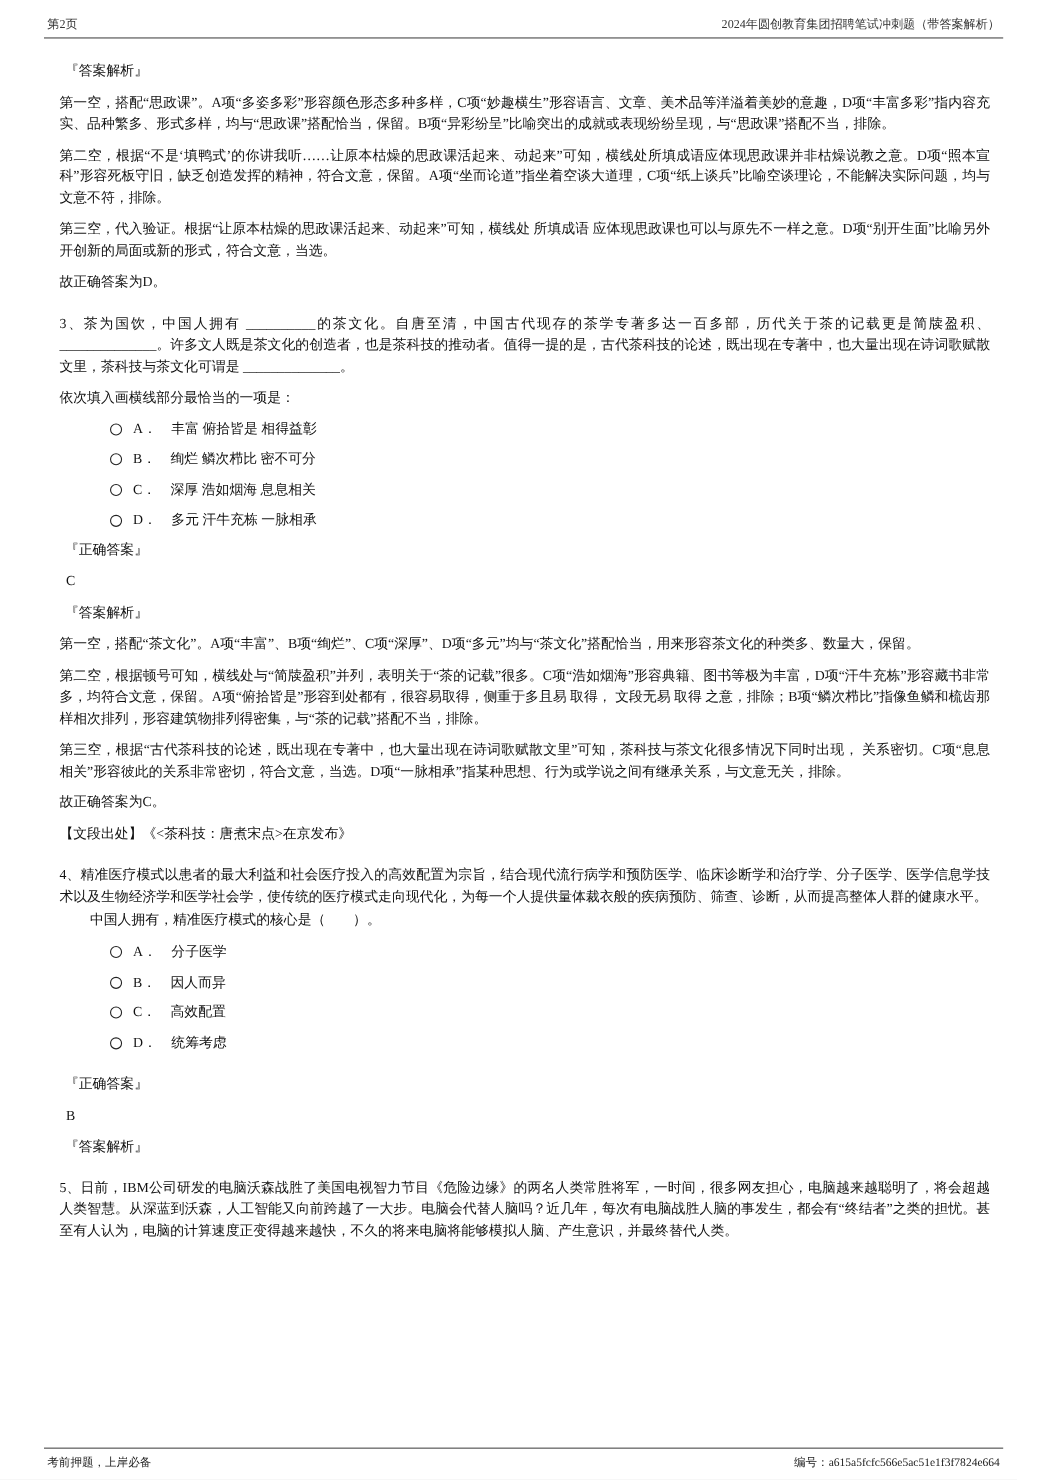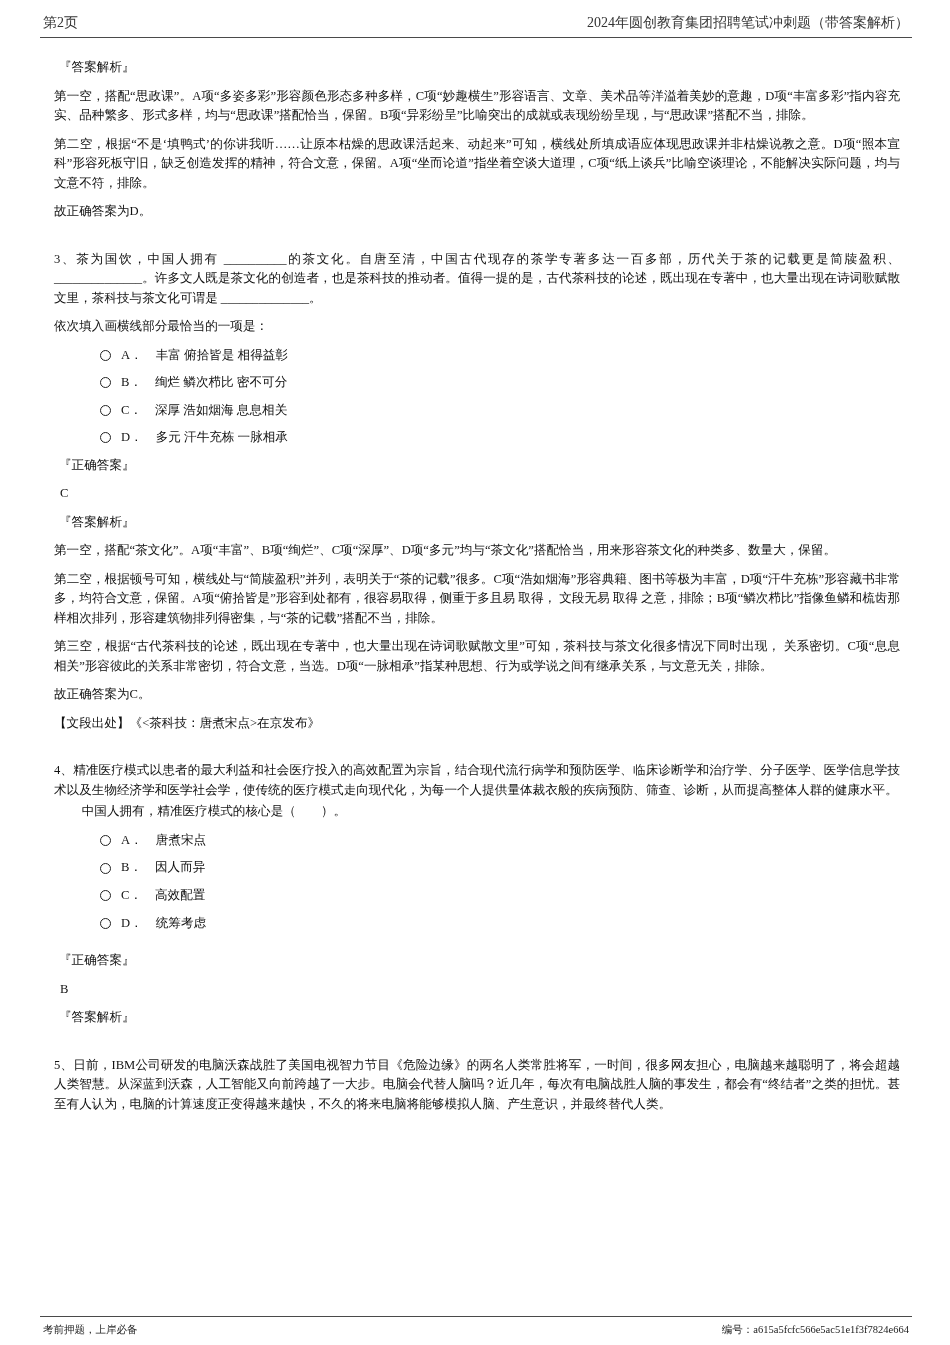--- a/index.html
+++ b/index.html
@@ -1,26 +1,26 @@
 <!DOCTYPE html>
 <html><head>
 <meta charset="utf-8">
 <style>
   html,body{margin:0;padding:0;background:#e9e9e9;}
   .page{width:950px;height:1345px;margin:0 auto;background:#ffffff;box-sizing:border-box;
     padding:12px 38px 8px 40px;display:flex;flex-direction:column;
     font-family:"Liberation Serif","DejaVu Serif",serif;color:#111;}
   .hdr{display:flex;justify-content:space-between;align-items:flex-end;
-    font-size:14px;color:#333;padding:2px 3px 5px 3px;border-bottom:1px solid #4a4a4a;}
+    font-size:11px;color:#333;padding:2px 3px 5px 3px;border-bottom:1px solid #4a4a4a;}
   .hdr .title{max-width:70%;text-align:left;}
   main{flex:1 1 auto;overflow:hidden;padding:20px 12px 0 14px;
     font-size:12.6px;line-height:1.55;text-align:justify;}
   main p{margin:0 0 9px 0;}
   .lbl{margin-left:5px;}
-  .blk{margin-top:28px;}
+  .blk{margin-top:18px;}
   .tight{margin-bottom:2px !important;}
   .mt8{margin-top:8px;}
   .mt16{margin-top:18px;}
   .indent2{text-indent:2.2em;}
   .ans{margin:0 0 9px 6px;}
   .opts{margin:2px 0 6px 0;}
   .opt{display:flex;align-items:center;margin:0 0 8px 46px;text-align:left;}
   .radio{width:9px;height:9px;border:1.4px solid #222;border-radius:50%;
     margin-right:10px;flex:none;background:#fff;}
   .letter{margin-right:13px;}
@@ -35,20 +35,21 @@
   <div class="hdr">
     <span>第2页</span>
     <span class="title">2024年圆创教育集团招聘笔试冲刺题（带答案解析）</span>
   </div>
 
   <main>
 
     <p class="lbl">『答案解析』</p>
     <p>第一空，搭配“思政课”。A项“多姿多彩”形容颜色形态多种多样，C项“妙趣横生”形容语言、文章、美术品等洋溢着美妙的意趣，D项“丰富多彩”指内容充实、品种繁多、形式多样，均与“思政课”搭配恰当，保留。B项“异彩纷呈”比喻突出的成就或表现纷纷呈现，与“思政课”搭配不当，排除。</p>
     <p>第二空，根据“不是‘填鸭式’的你讲我听……让原本枯燥的思政课活起来、动起来”可知，横线处所填成语应体现思政课并非枯燥说教之意。D项“照本宣科”形容死板守旧，缺乏创造发挥的精神，符合文意，保留。A项“坐而论道”指坐着空谈大道理，C项“纸上谈兵”比喻空谈理论，不能解决实际问题，均与文意不符，排除。</p>
+    <p>第三空，代入验证。根据“让原本枯燥的思政课活起来、动起来”可知，横线处 所填成语 应体现思政课也可以与原先不一样之意。D项“别开生面”比喻另外开创新的局面或新的形式，符合文意，当选。</p>
     <p>故正确答案为D。</p>
 
     <p class="blk">3、茶为国饮，中国人拥有 __________的茶文化。自唐至清，中国古代现存的茶学专著多达一百多部，历代关于茶的记载更是简牍盈积、______________。许多文人既是茶文化的创造者，也是茶科技的推动者。值得一提的是，古代茶科技的论述，既出现在专著中，也大量出现在诗词歌赋散文里，茶科技与茶文化可谓是 ______________。</p>
     <p>依次填入画横线部分最恰当的一项是：</p>
 
     <div class="opts">
       <div class="opt">
         <span class="radio"></span>
         <span class="letter">A．</span>
         <span>丰富 俯拾皆是 相得益彰</span>
@@ -79,21 +80,21 @@
     <p>故正确答案为C。</p>
     <p>【文段出处】《&lt;茶科技：唐煮宋点&gt;在京发布》</p>
 
     <p class="blk tight">4、精准医疗模式以患者的最大利益和社会医疗投入的高效配置为宗旨，结合现代流行病学和预防医学、临床诊断学和治疗学、分子医学、医学信息学技术以及生物经济学和医学社会学，使传统的医疗模式走向现代化，为每一个人提供量体裁衣般的疾病预防、筛查、诊断，从而提高整体人群的健康水平。</p>
     <p class="indent2">中国人拥有，精准医疗模式的核心是（　　）。</p>
 
     <div class="opts">
       <div class="opt">
         <span class="radio"></span>
         <span class="letter">A．</span>
-        <span>唐煮宋点</span>
+        <span>分子医学</span>
       </div>
       <div class="opt">
         <span class="radio"></span>
         <span class="letter">B．</span>
         <span>因人而异</span>
       </div>
       <div class="opt">
         <span class="radio"></span>
         <span class="letter">C．</span>
         <span>高效配置</span>

